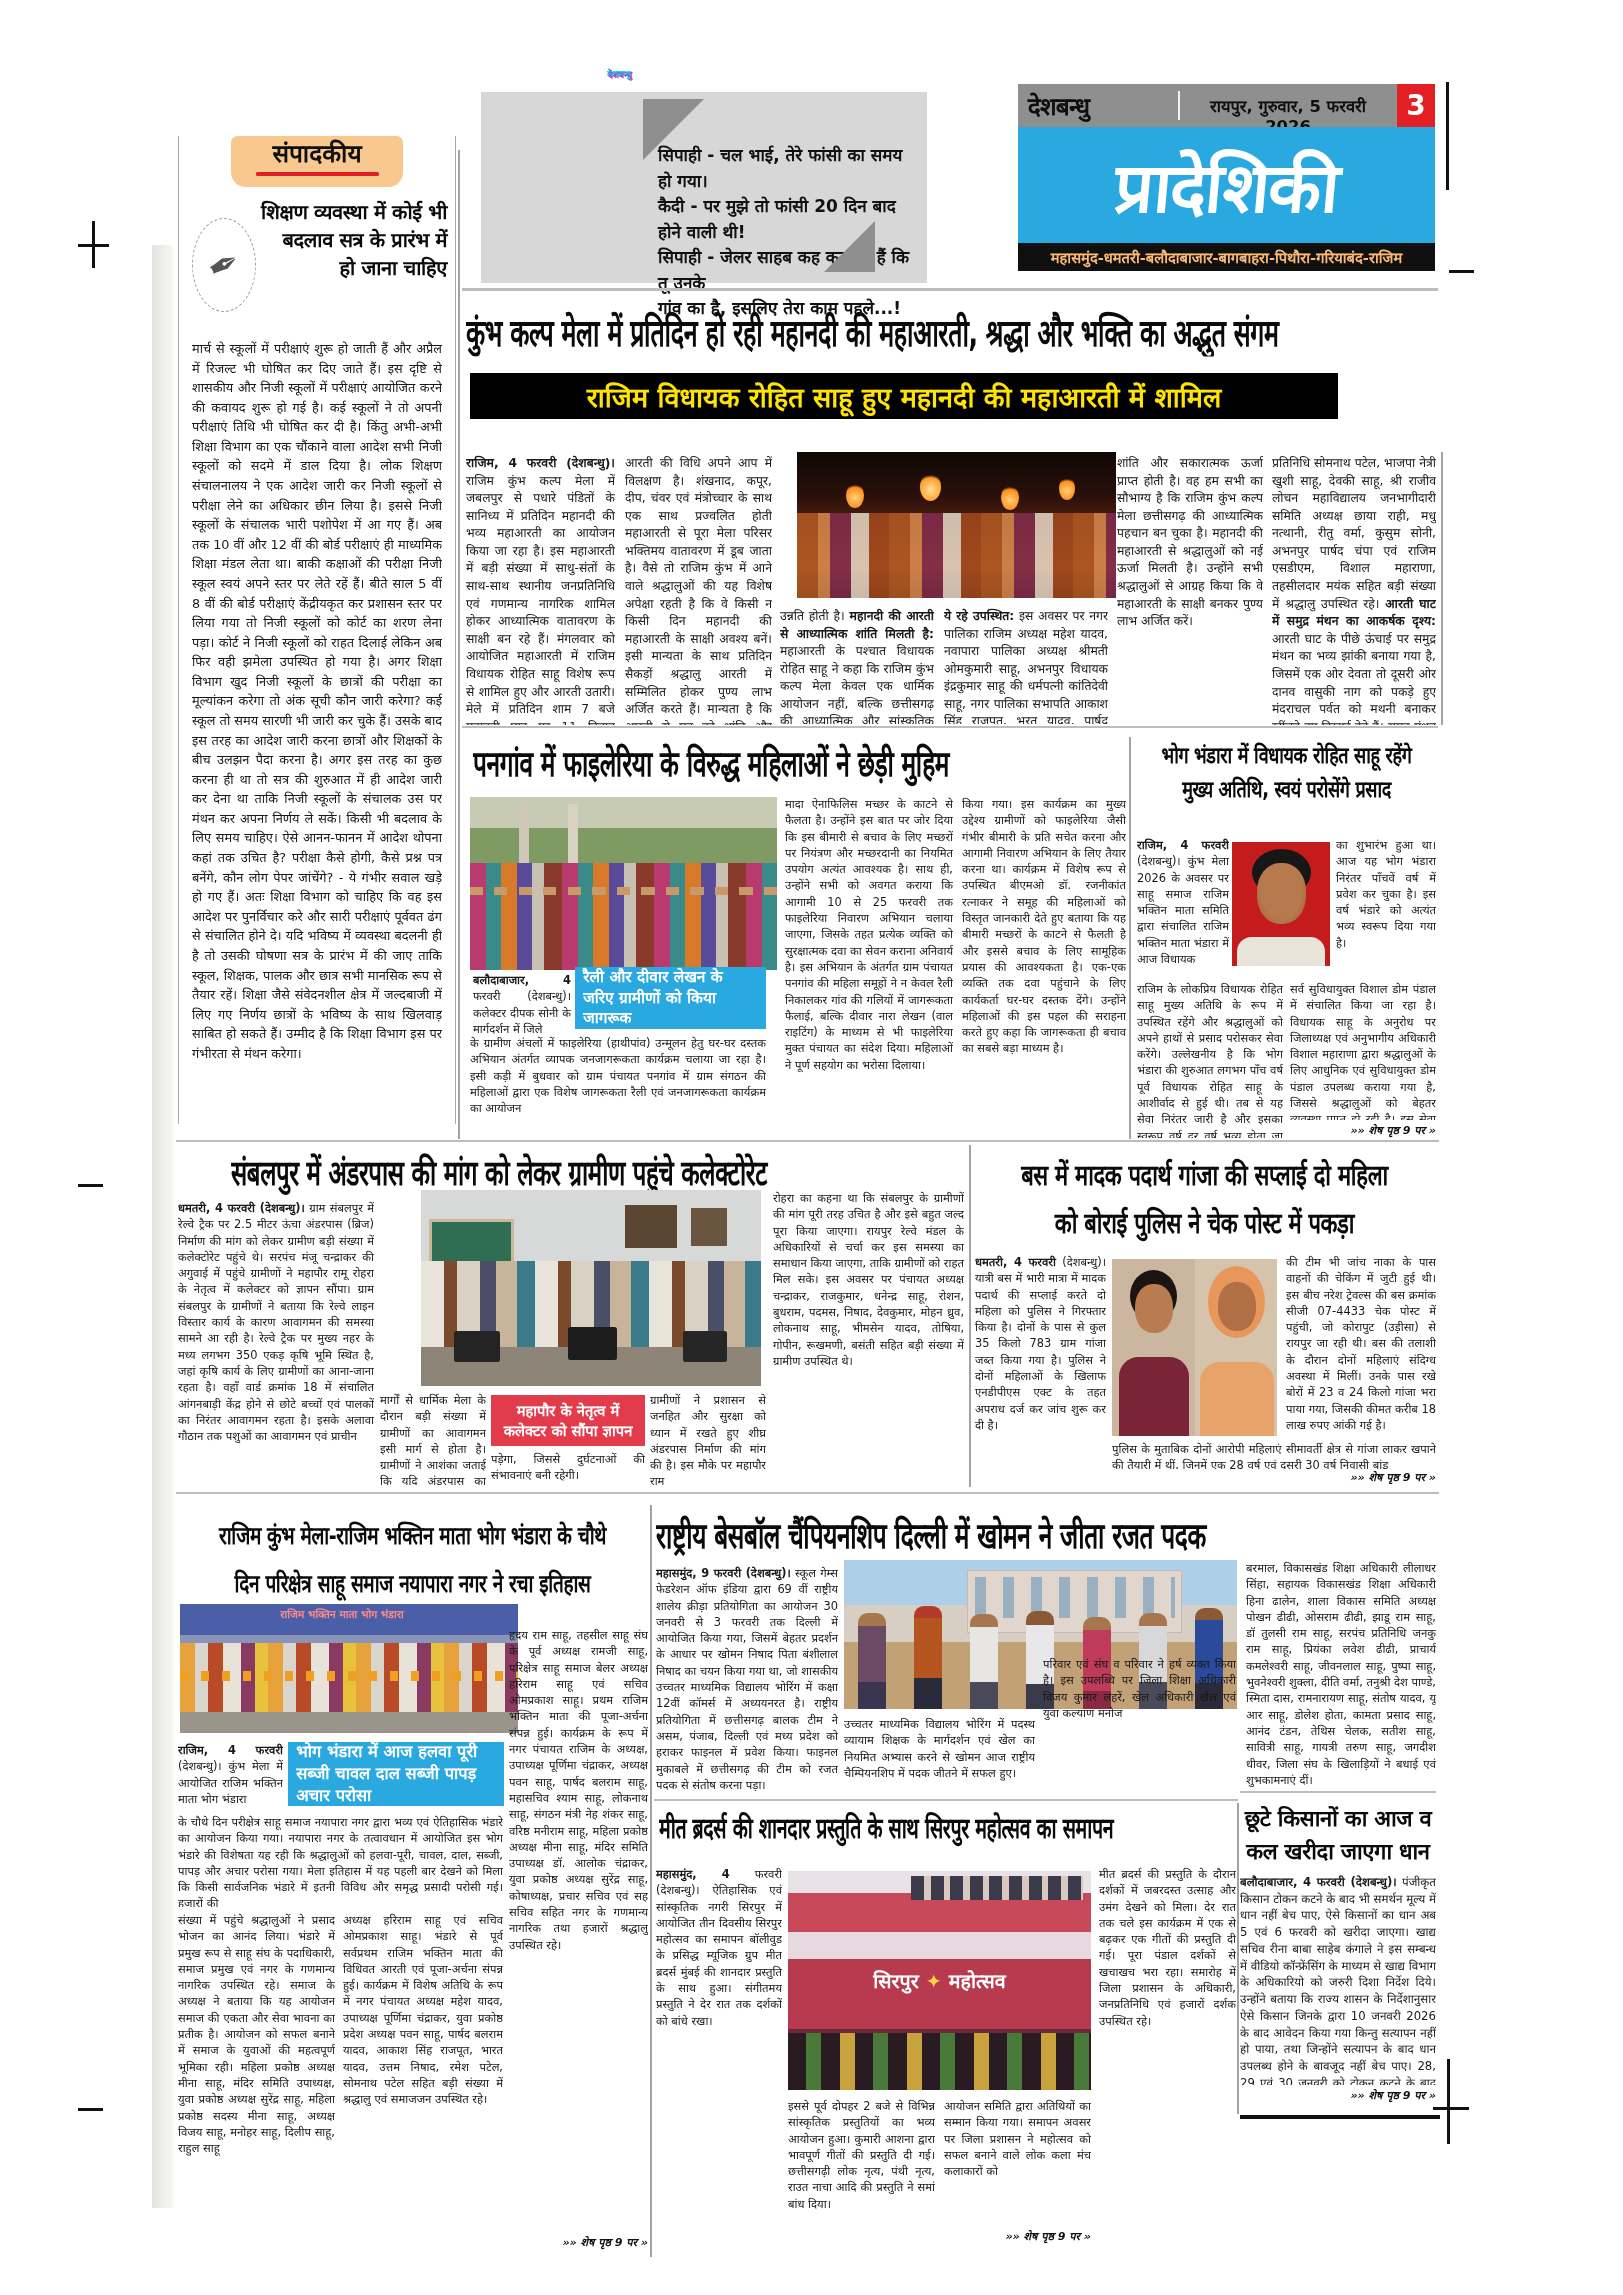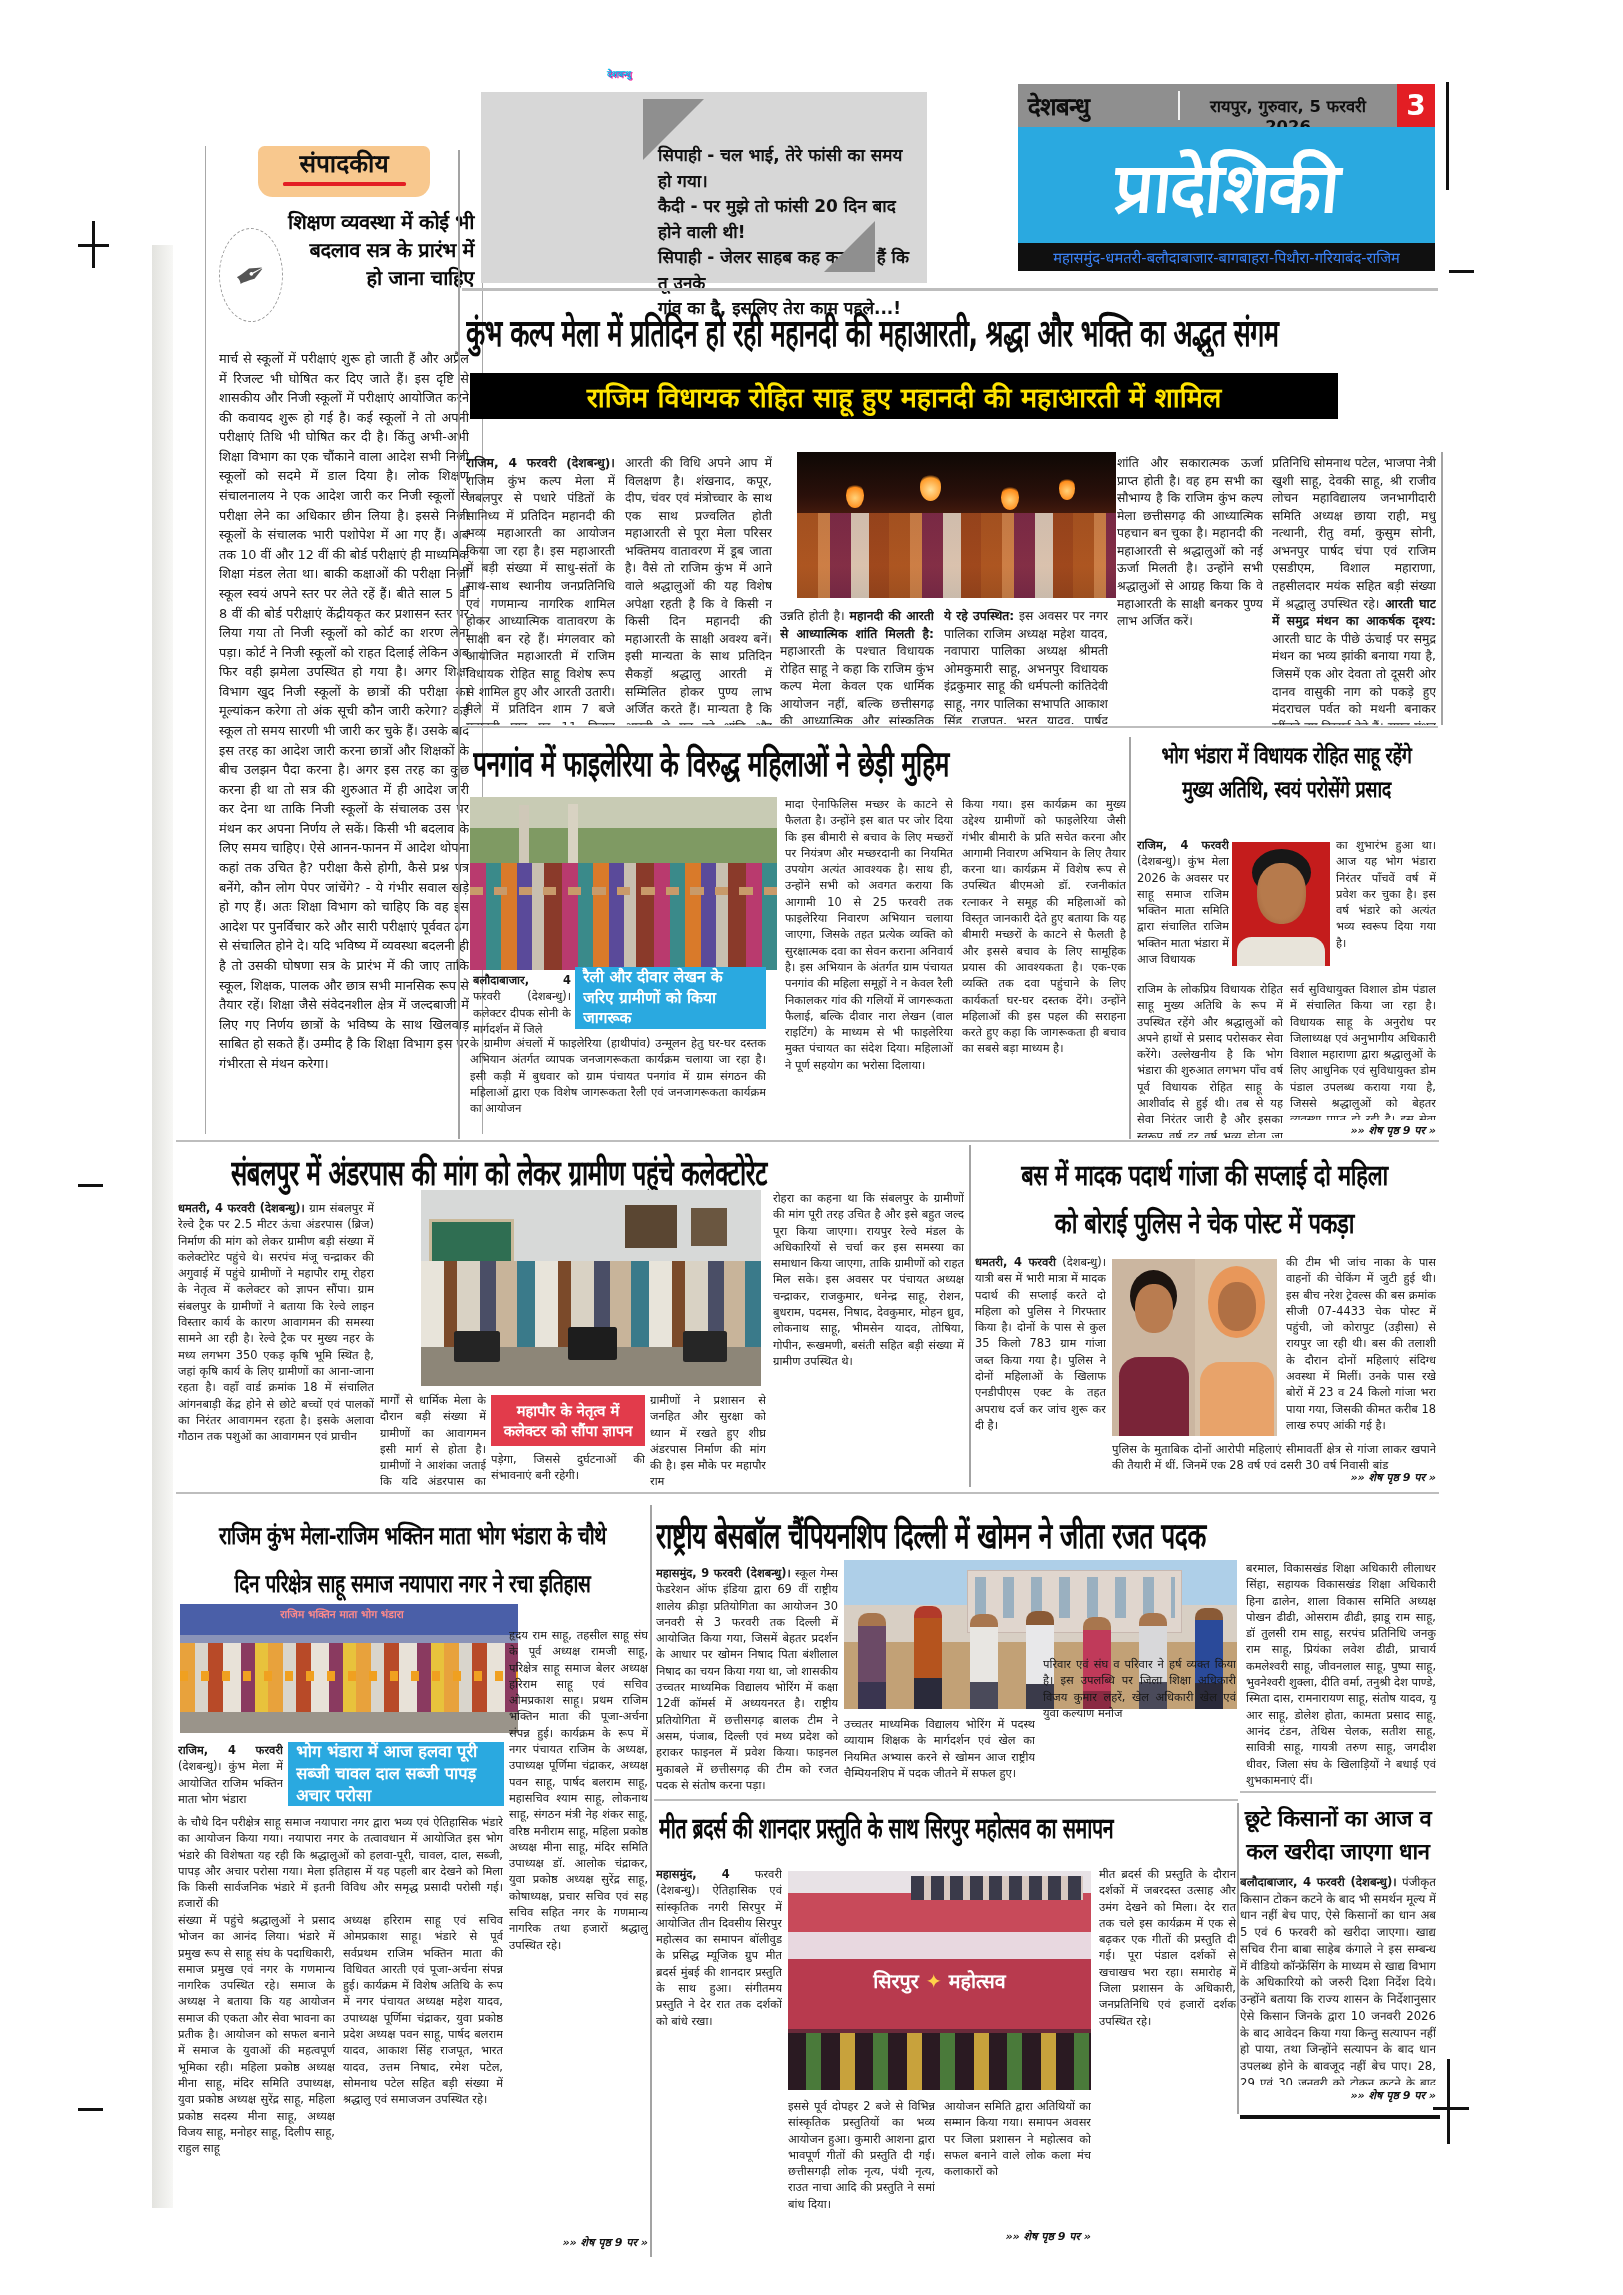--- a/index.html
+++ b/index.html
@@ -47,24 +47,24 @@
     <span class="a" style="left:160px;top:6.5px;width:1.6px;height:29px;background:#f2f2f2;"></span>
     <span class="a" style="left:168px;top:9.8px;width:204px;font-size:16.4px;font-weight:800;color:#0e0e0e;text-align:center;">रायपुर, गुरुवार, 5 फरवरी 2026</span>
     <span class="a" style="left:379px;top:0;width:38px;height:43px;background:#e31e24;display:flex;align-items:center;justify-content:center;">
       <span style="color:#fff;font-size:28px;font-weight:900;">3</span>
     </span>
   </div>
   <div class="a" style="left:1018px;top:127px;width:417px;height:116px;background:#2aa9e0;display:flex;align-items:center;justify-content:center;">
     <span style="color:#fff;font-size:69px;font-weight:900;transform:skewX(-5deg);letter-spacing:-1.6px;">प्रादेशिकी</span>
   </div>
   <div class="a" style="left:1018px;top:243px;width:417px;height:28px;background:#101010;display:flex;align-items:center;justify-content:center;">
-    <span style="color:#3b82f6;font-size:14.7px;font-weight:400;white-space:nowrap;">महासमुंद-धमतरी-बलौदाबाजार-बागबाहरा-पिथौरा-गरियाबंद-राजिम</span>
-  </div>
-
-  <div class="a" style="left:178px;top:146px;width:276px;height:988px;border-left:0.8px solid #a8a8a8;border-right:0.8px solid #a8a8a8;margin-left:27px;">
+    <span style="color:#fdba74;font-size:14.7px;font-weight:700;white-space:nowrap;">महासमुंद-धमतरी-बलौदाबाजार-बागबाहरा-पिथौरा-गरियाबंद-राजिम</span>
+  </div>
+
+  <div class="a" style="left:178px;top:136px;width:276px;height:988px;border-left:0.8px solid #a8a8a8;border-right:0.8px solid #a8a8a8;">
     <div class="a" style="left:52px;top:0;width:172px;height:51px;background:#f8c88e;border-radius:6.5px 6.5px 14.7px 14.7px;text-align:center;">
       <span style="font-size:24.5px;font-weight:800;color:#101010;line-height:36px;">संपादकीय</span>
       <div style="width:123px;height:4.1px;background:#e31e24;margin:0 auto;border-radius:1.6px;"></div>
     </div>
     <div class="a" style="left:13px;top:82px;width:62px;height:92px;border:0.8px dashed #9a9a9a;border-radius:50%;display:flex;align-items:center;justify-content:center;">
       <span style="font-size:38px;color:#555;transform:rotate(-28deg);">✒</span>
     </div>
     <div class="a hl" style="left:82px;top:62px;width:186px;font-size:20px;line-height:1.4;text-align:right;">शिक्षण व्यवस्था में कोई भी बदलाव सत्र के प्रारंभ में हो जाना चाहिए</div>
     <div class="a bt" style="left:13px;top:203px;width:250px;height:777px;font-size:12.8px;line-height:1.53;">
       <span>मार्च से स्कूलों में परीक्षाएं शुरू हो जाती हैं और अप्रैल में रिजल्ट भी घोषित कर दिए जाते हैं। इस दृष्टि से शासकीय और निजी स्कूलों में परीक्षाएं आयोजित करने की कवायद शुरू हो गई है। कई स्कूलों ने तो अपनी परीक्षाएं तिथि भी घोषित कर दी है। किंतु अभी-अभी शिक्षा विभाग का एक चौंकाने वाला आदेश सभी निजी स्कूलों को सदमे में डाल दिया है। लोक शिक्षण संचालनालय ने एक आदेश जारी कर निजी स्कूलों से परीक्षा लेने का अधिकार छीन लिया है। इससे निजी स्कूलों के संचालक भारी पशोपेश में आ गए हैं। अब तक 10 वीं और 12 वीं की बोर्ड परीक्षाएं ही माध्यमिक शिक्षा मंडल लेता था। बाकी कक्षाओं की परीक्षा निजी स्कूल स्वयं अपने स्तर पर लेते रहें हैं। बीते साल 5 वीं 8 वीं की बोर्ड परीक्षाएं केंद्रीयकृत कर प्रशासन स्तर पर लिया गया तो निजी स्कूलों को कोर्ट का शरण लेना पड़ा। कोर्ट ने निजी स्कूलों को राहत दिलाई लेकिन अब फिर वही झमेला उपस्थित हो गया है।</span>

